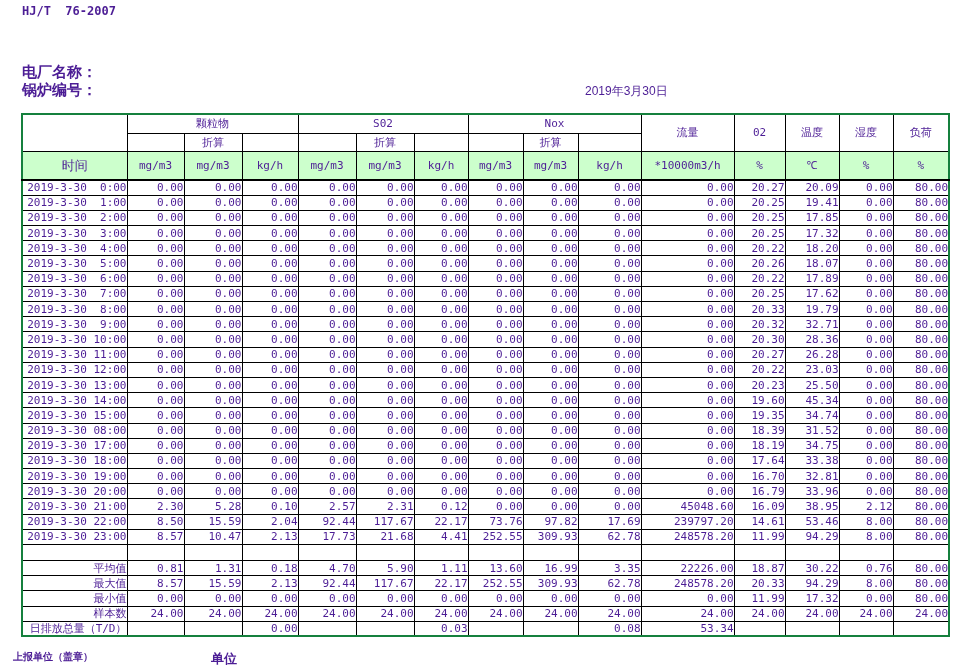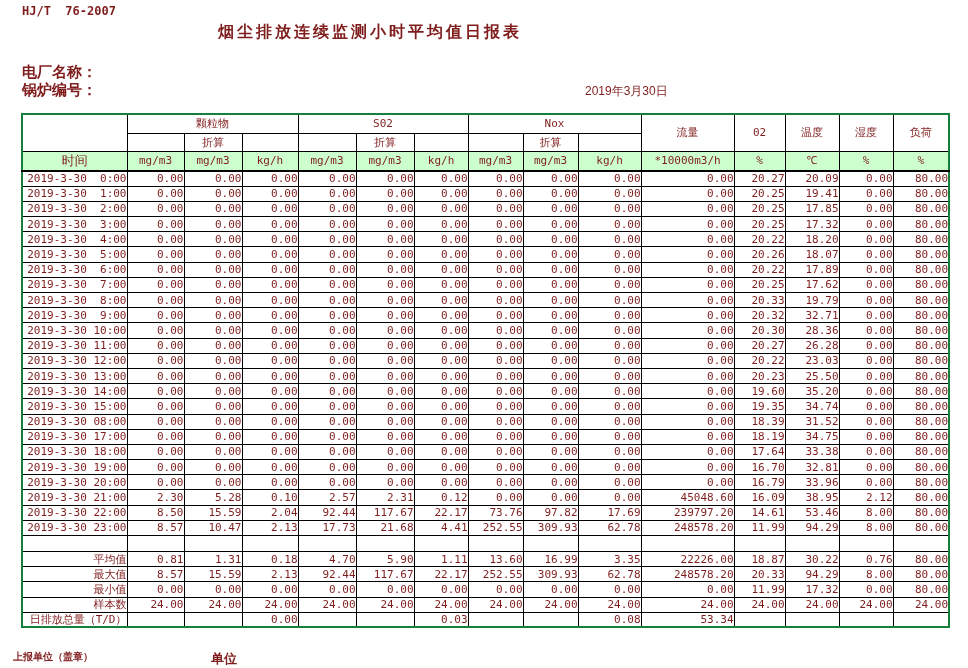--- a/index.html
+++ b/index.html
@@ -1,46 +1,45 @@
 <!DOCTYPE html>
 <html><head>
 <meta charset="utf-8">
 <style>
   html,body{margin:0;padding:0;background:#fff;}
-  .page{position:relative;width:968px;height:668px;background:#ffffff;color:#7f1d1d;
+  .page{position:relative;width:968px;height:668px;background:#ffffff;color:#4c1d95;
         font-family:"Liberation Sans",sans-serif;overflow:hidden;}
   .std-code{position:absolute;left:22px;top:4px;font:bold 12px "DejaVu Sans Mono",monospace;white-space:pre;}
   .doc-title{position:absolute;left:218px;top:22px;font-size:16px;font-weight:bold;letter-spacing:3px;white-space:nowrap;}
   .plant-label{position:absolute;left:22px;top:63px;font-size:15px;font-weight:bold;}
   .boiler-label{position:absolute;left:22px;top:81px;font-size:15px;font-weight:bold;}
   .report-date{position:absolute;left:585px;top:83px;font-size:12px;}
   table.report{position:absolute;left:21px;top:113px;width:927px;border-collapse:collapse;
         table-layout:fixed;border:2px solid #15803d;}
   table.report td{border:1px solid #000;padding:0;overflow:hidden;
         font:11px "DejaVu Sans Mono",monospace;line-height:1;vertical-align:middle;}
-  tr.h1{height:19px;} tr.h2{height:18px;} tr.units{height:20px;}
+  tr.h1{height:19px;} tr.h2{height:18px;} tr.units{height:29px;}
   td.cn{font-family:"Liberation Sans",sans-serif;font-size:12px;text-align:center;}
   td.cn-big{font-family:"Liberation Sans",sans-serif;font-size:13px;text-align:center;}
   tr.units td{background:#ccffcc;text-align:center;border-bottom:2px solid #000;}
   tr.units td.time-h{font-family:"Liberation Sans",sans-serif;font-size:13px;}
   tr.data-row{height:15.2px;} tr.empty-row{height:16px;}
   td.time-cell{text-align:right;padding-right:6px;white-space:pre;}
   td.num{text-align:right;padding-right:9px;}
   td.sum-label{font-family:"Liberation Sans",sans-serif;font-size:12px;text-align:right;
         padding-right:3px;white-space:nowrap;}
   .flue-total{position:absolute;left:13px;top:632px;font-size:13px;font-weight:bold;white-space:nowrap;}
   .report-unit{position:absolute;left:13px;top:650px;font-size:10px;font-weight:bold;}
   .unit-label{position:absolute;left:211px;top:650px;font-size:13px;font-weight:bold;}
 </style>
 </head>
 <body>
 
 <div class="page">
   <div class="std-code">HJ/T  76-2007</div>
-  <div class="doc-title">烟尘排放连续监测小时平均值日报表</div>
   <div class="plant-label">电厂名称：</div>
   <div class="boiler-label">锅炉编号：</div>
   <div class="report-date">2019年3月30日</div>
 
   <table class="report">
     <colgroup>
       <col style="width:105px">
         <col style="width:57px">
         <col style="width:58px">
         <col style="width:56px">
@@ -342,21 +341,21 @@
           <td class="num">0.00</td>
           <td class="num">0.00</td>
           <td class="num">0.00</td>
           <td class="num">0.00</td>
           <td class="num">0.00</td>
           <td class="num">0.00</td>
           <td class="num">0.00</td>
           <td class="num">0.00</td>
           <td class="num">0.00</td>
           <td class="num">19.60</td>
-          <td class="num">35.20</td>
+          <td class="num">45.34</td>
           <td class="num">0.00</td>
           <td class="num">80.00</td>
         </tr>
         <tr class="data-row">
           <td class="time-cell">2019-3-30 15:00</td>
           <td class="num">0.00</td>
           <td class="num">0.00</td>
           <td class="num">0.00</td>
           <td class="num">0.00</td>
           <td class="num">0.00</td>

